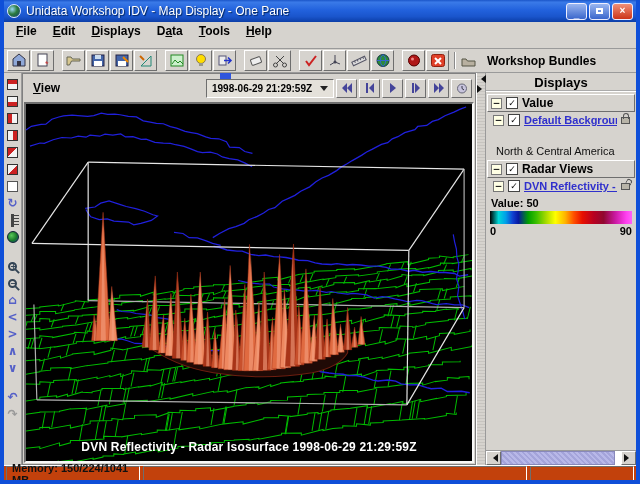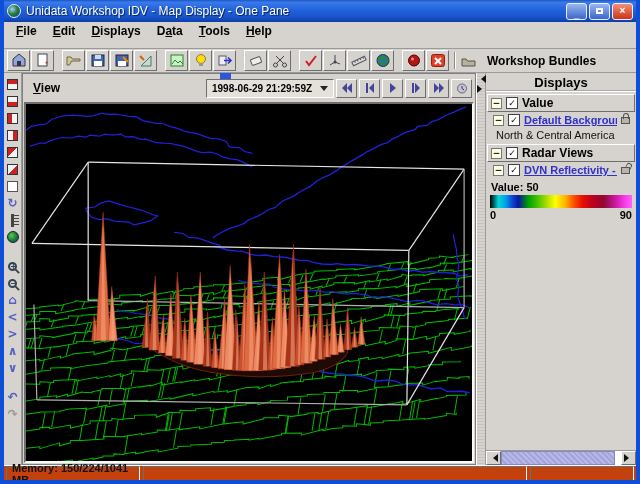--- a/index.html
+++ b/index.html
@@ -58,21 +58,21 @@
   
   .splitter{width:10px;background:#d6d3ce;border-left:1px solid #fff;border-right:1px solid #9a9a9a;display:flex;flex-direction:column;align-items:center;padding-top:2px;background-image:repeating-linear-gradient(180deg,rgba(0,0,0,.07) 0 1px,transparent 1px 3px);}
   .sp-left{width:0;height:0;border:4px solid transparent;border-right:5px solid #111;margin-bottom:2px;}
   .sp-right{width:0;height:0;border:4px solid transparent;border-left:5px solid #111;}
   
   .legend{flex:1;background:#d6d3ce;display:flex;flex-direction:column;overflow:hidden;}
   .legend-title{height:19px;text-align:center;font-size:13px;font-weight:bold;line-height:19px;border-bottom:2px groove #fff;}
   .lg-section{margin:2px 1px 0 1px;border:1px solid;border-color:#fff #6e6e6e #6e6e6e #fff;display:flex;align-items:center;gap:4px;padding:1px 3px;font-size:12px;font-weight:bold;background:#d6d3ce;}
   .lg-row{display:flex;align-items:center;gap:4px;padding:2px 3px 2px 7px;}
   .lg-link{font-size:11px;font-weight:bold;color:#3030cc;text-decoration:underline;white-space:nowrap;overflow:hidden;}
-  .lg-sub{font-size:11px;padding:1px 2px 1px 10px;color:#111;}
+  .lg-sub{font-size:11px;padding:1px 2px 1px 10px;color:#111;margin-top:16px;}
   .mbx{flex:none;width:11px;height:11px;background:#ffffe4;border:1px solid #777;font:bold 9px/9px "DejaVu Sans",sans-serif;text-align:center;color:#111;}
   .chk{flex:none;width:12px;height:12px;background:#fff;border:1px solid #444;font:bold 9px/11px "DejaVu Sans",sans-serif;text-align:center;color:#111;}
   .lock{flex:none;width:9px;height:7px;background:#b8b4a8;border:1px solid #555;position:relative;margin-left:auto;margin-right:3px;}
   .lock::before{content:"";position:absolute;left:1px;top:-5px;width:4px;height:5px;border:1.5px solid #555;border-bottom:none;border-radius:3px 3px 0 0;}
   .lock.open::before{left:4px;transform:rotate(28deg);}
   .lg-value{font-size:11px;font-weight:bold;padding:3px 3px 1px 5px;}
   .colorbar{height:13px;margin:1px 4px 0 4px;}
   .cb-labels{display:flex;justify-content:space-between;font-size:11px;font-weight:bold;padding:1px 4px;}
   .lg-scroll{margin-top:auto;height:15px;display:flex;border-top:1px solid #9a9a9a;background:#fff;}
   .sc-btn{width:15px;height:100%;background:#d6d3ce;border:1px solid;border-color:#fff #6e6e6e #6e6e6e #fff;display:grid;place-items:center;}
@@ -592,20 +592,21 @@
             <path d="M310.6038461538462 250.0 L312 198.4 L313.8615384615385 250.0 Z" fill="#f4a080" opacity="0.6"></path>
             <path d="M315.4230769230769 247.5 L318.7 219.5 L322.5769230769231 247.5 Z" fill="#ee8860" stroke="#a83418" stroke-width="0.5"></path>
             <path d="M317.92692307692306 247.5 L319 221.8 L320.4307692307692 247.5 Z" fill="#f4a080" opacity="0.6"></path>
             <path d="M321.88461538461536 245.0 L325.9 203.0 L330.11538461538464 245.0 Z" fill="#a83418" stroke="#a83418" stroke-width="0.5"></path>
             <path d="M324.7653846153846 245.0 L326 206.4 L327.6461538461538 245.0 Z" fill="#f4a080" opacity="0.6"></path>
             <path d="M329.7307692307692 242.5 L333.0 222.5 L336.2692307692308 242.5 Z" fill="#c8502c" stroke="#a83418" stroke-width="0.5"></path>
             <path d="M332.0192307692308 242.5 L333 224.1 L334.3076923076923 242.5 Z" fill="#f4a080" opacity="0.6"></path>
             <path d="M336.4230769230769 239.9 L339.6 211.9 L343.5769230769231 239.9 Z" fill="#e06a40" stroke="#a83418" stroke-width="0.5"></path>
             <path d="M338.92692307692306 239.9 L340 214.1 L341.4307692307692 239.9 Z" fill="#f4a080" opacity="0.6"></path>
           </svg>
+        <div class="caption">DVN Reflectivity - Radar Isosurface 1998-06-29 21:29:59Z</div>
       </div>
     </div>
 
     <div class="splitter">
       <span class="sp-left"></span>
       <span class="sp-right"></span>
     </div>
 
     <div class="legend">
       <div class="legend-title">Displays</div>

